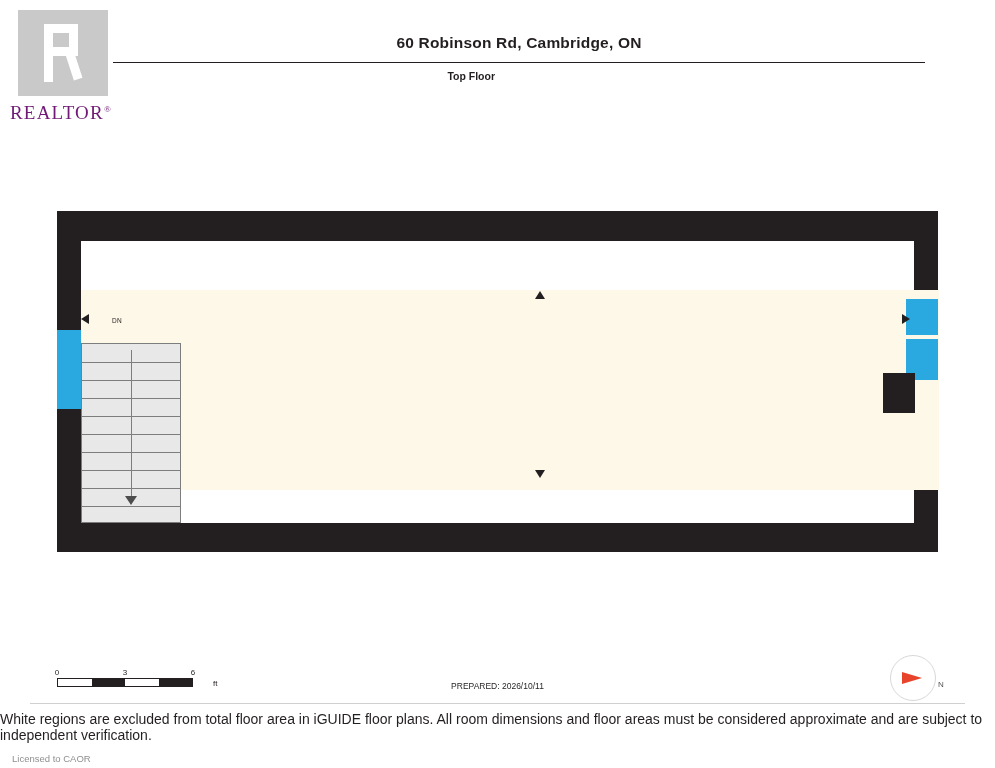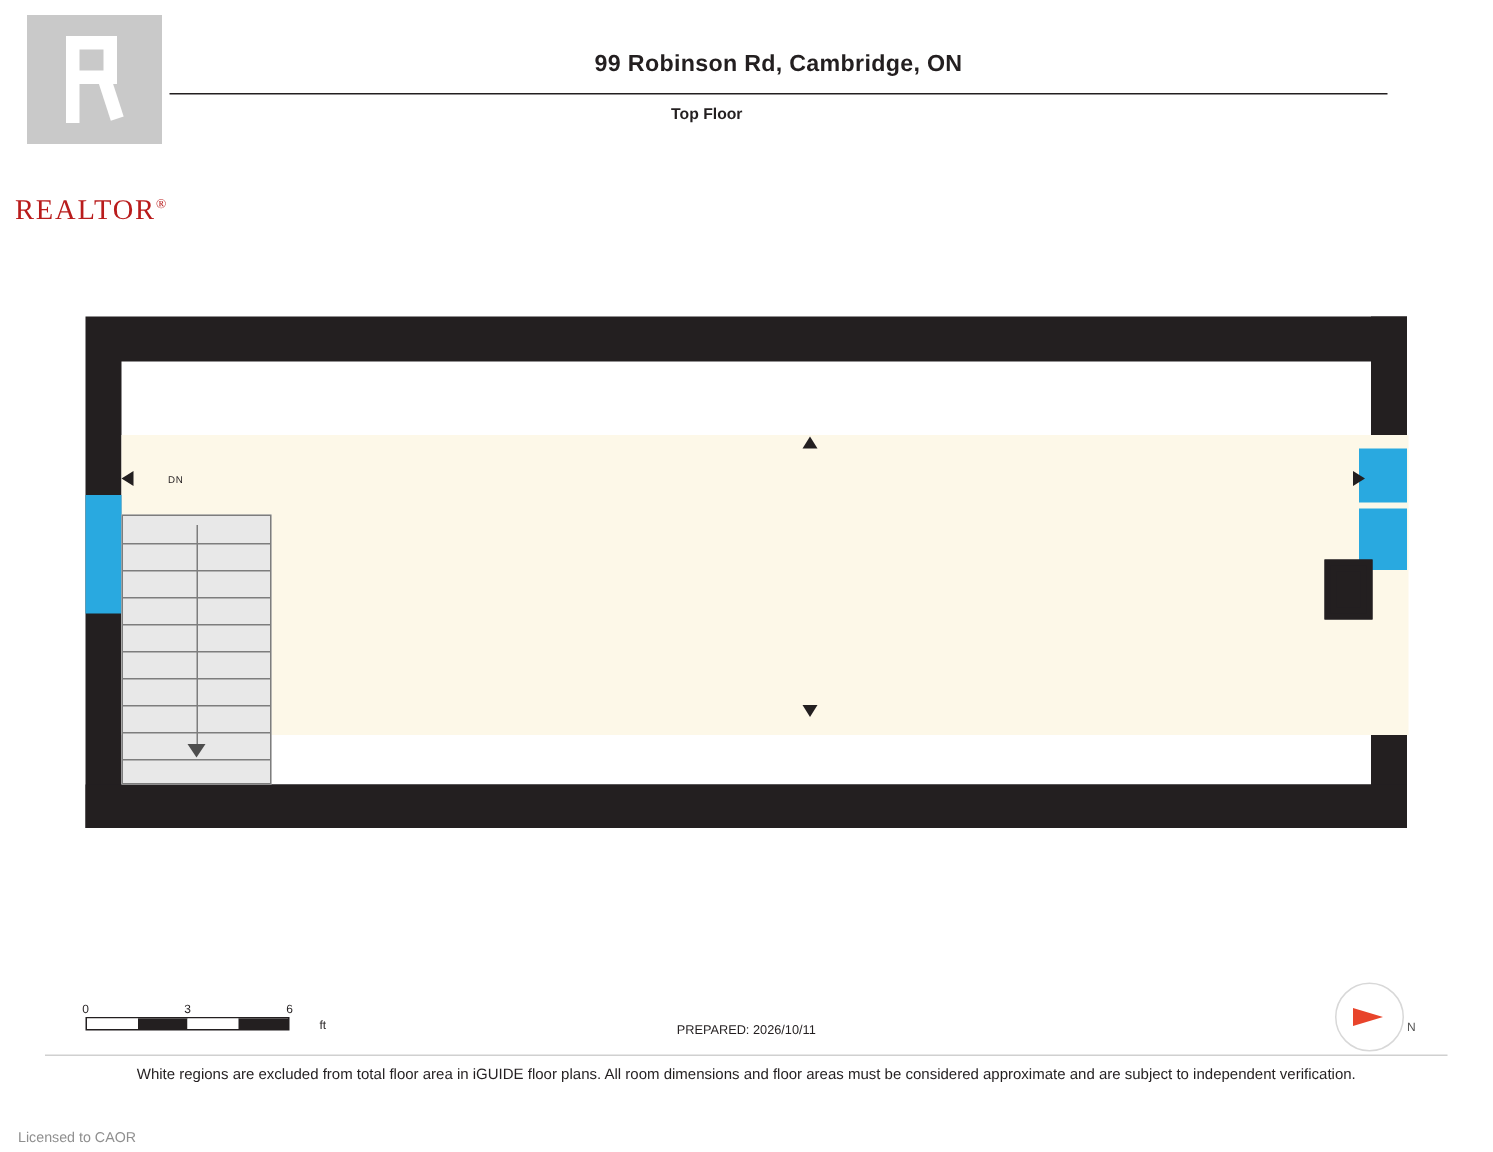--- a/index.html
+++ b/index.html
@@ -55,24 +55,24 @@
     left: 26px; top: 37px; width: 34px; height: 9px;
   }
   .realtor-mark .r-leg {
     left: 46px; top: 40px; width: 9px; height: 32px;
     transform: rotate(-18deg);
     transform-origin: top left;
   }
   .realtor-word {
     position: absolute;
     left: 2px;
-    top: 124px;
+    top: 96px;
     font-size: 19px;
     letter-spacing: 1.2px;
-    color: #b91c1c;
+    color: #701a75;
     font-family: "Liberation Serif", serif;
   }
   .realtor-word sup {
     font-size: 9px;
     vertical-align: super;
   }
 
   .title-rule {
     position: absolute;
     left: 113px;
@@ -381,22 +381,22 @@
     top: 703px;
     width: 935px;
     height: 1px;
     background: #d0d0d0;
   }
   .disclaimer {
     position: absolute;
     left: 0;
     top: 711px;
     width: 995px;
-    text-align: center;
-    font-size: 10px;
+    text-align: left;
+    font-size: 14px;
     color: #231f20;
   }
   .licensed {
     position: absolute;
     left: 12px;
     top: 753px;
     font-size: 9.5px;
     color: #8f8f8f;
   }
 </style>
@@ -409,21 +409,21 @@
     <div class="realtor-mark">
       <div class="bar r-stem"></div>
       <div class="bar r-bowl-top"></div>
       <div class="bar r-bowl-right"></div>
       <div class="bar r-bowl-bottom"></div>
       <div class="bar r-leg"></div>
     </div>
     <div class="realtor-word"><span>REALTOR</span><sup>®</sup></div>
   </div>
 
-  <div class="plan-title">99 Robinson Rd, Cambridge, ON</div>
+  <div class="plan-title">60 Robinson Rd, Cambridge, ON</div>
   <div class="title-rule"></div>
 
   <div class="floor-label">Top Floor</div>
 
 </div>
 
 <div class="plan">
 
   <div class="wall-outer"></div>
   <div class="wall-inner"></div>

